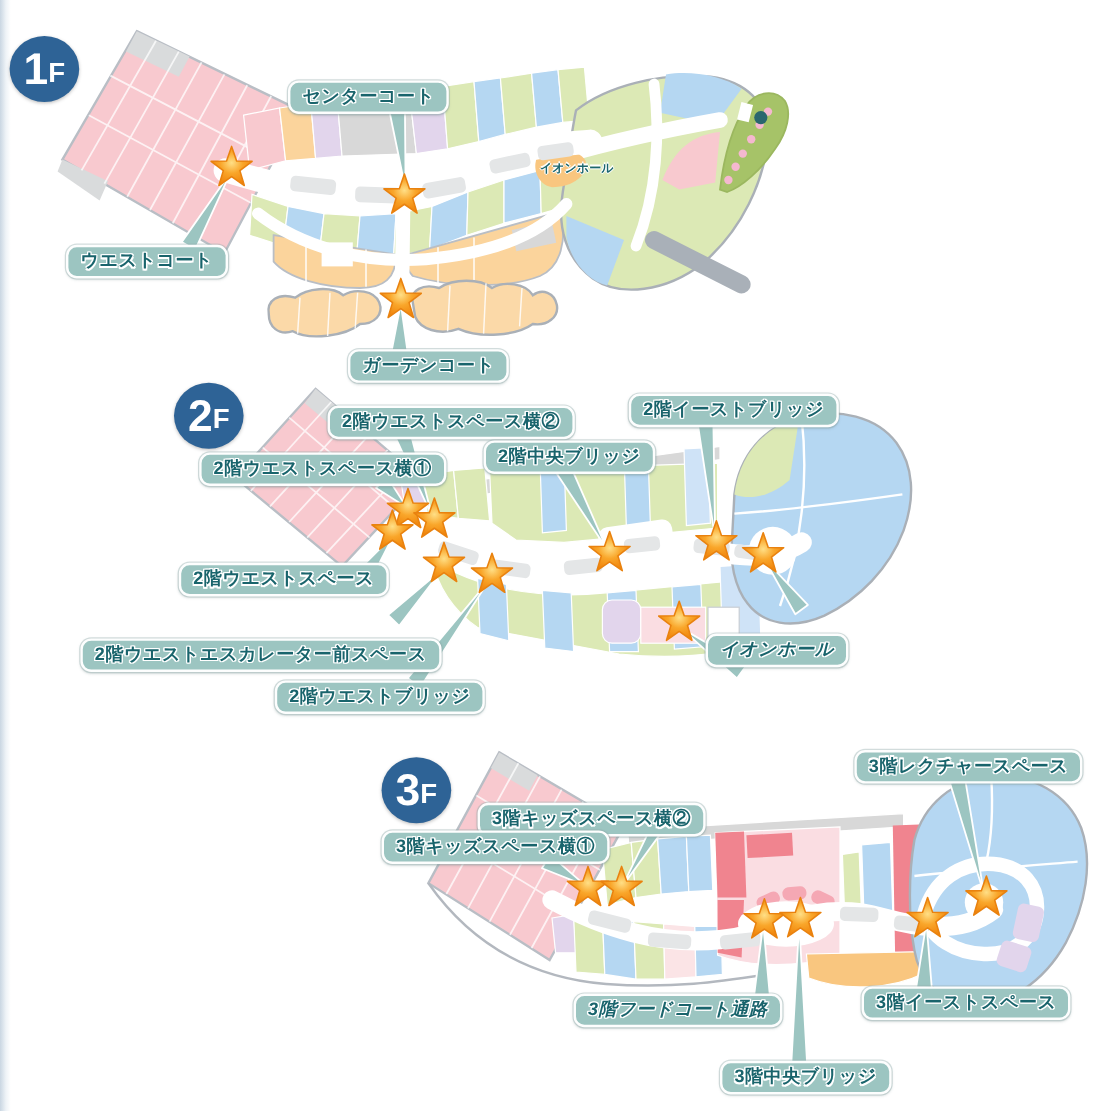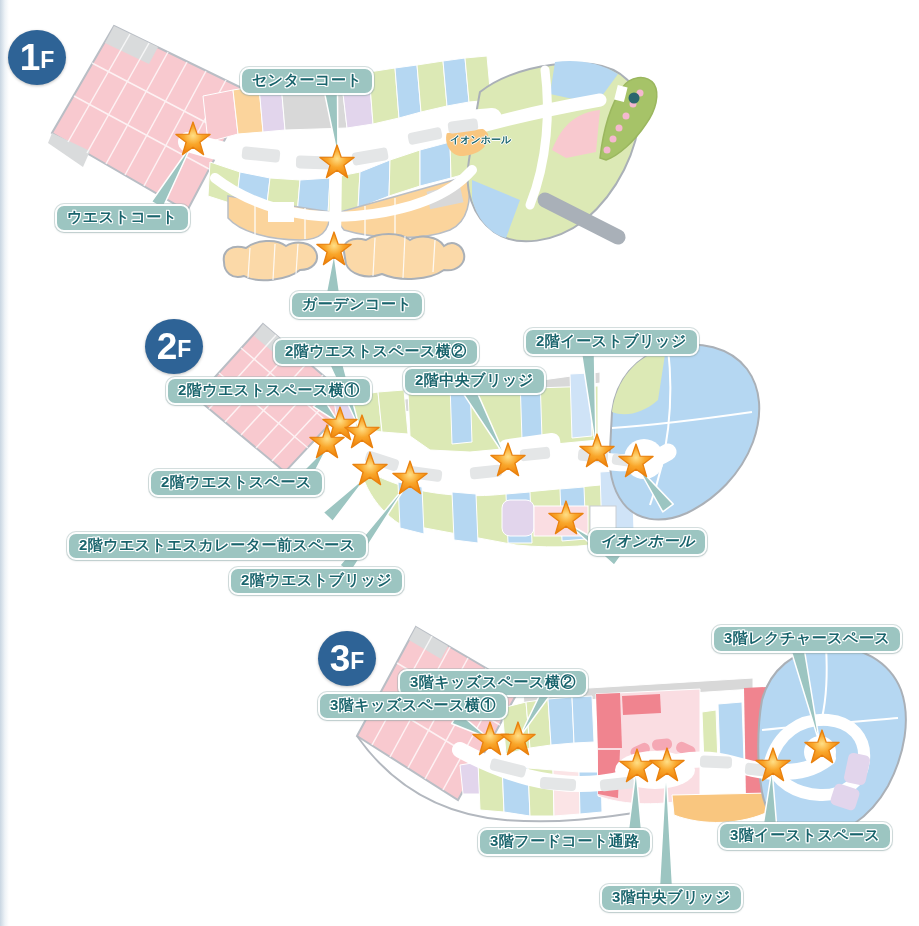--- a/index.html
+++ b/index.html
@@ -369,16 +369,16 @@
     <div class="callout" style="left: 67px; top: 512px; margin-top: 20px;">2階ウエストエスカレーター前スペース</div>
     <div class="callout" style="left: 229px; top: 567px; text-align: center;">2階ウエストブリッジ</div>
     <div class="callout" style="left: 588px; top: 528px; font-style: italic;">イオンホール</div>
     <div class="badge" style="left: 318px; top: 630.5px;">
       <span class="num">3</span>
       <span class="suf">F</span>
     </div>
     <div class="callout" style="left: 398px; top: 650px; margin-top: 19px;">3階キッズスペース横②</div>
     <div class="callout" style="left: 318px; top: 692px;">3階キッズスペース横①</div>
     <div class="callout" style="left: 712px; top: 625px;">3階レクチャースペース</div>
-    <div class="callout" style="left: 478px; top: 828px;">3階フードコート通路</div>
+    <div class="callout" style="left: 478px; top: 828px; font-style: italic;">3階フードコート通路</div>
     <div class="callout" style="left: 600px; top: 884px;">3階中央ブリッジ</div>
     <div class="callout" style="left: 718px; top: 822px;">3階イーストスペース</div>
   </div>
 
 </body></html>

